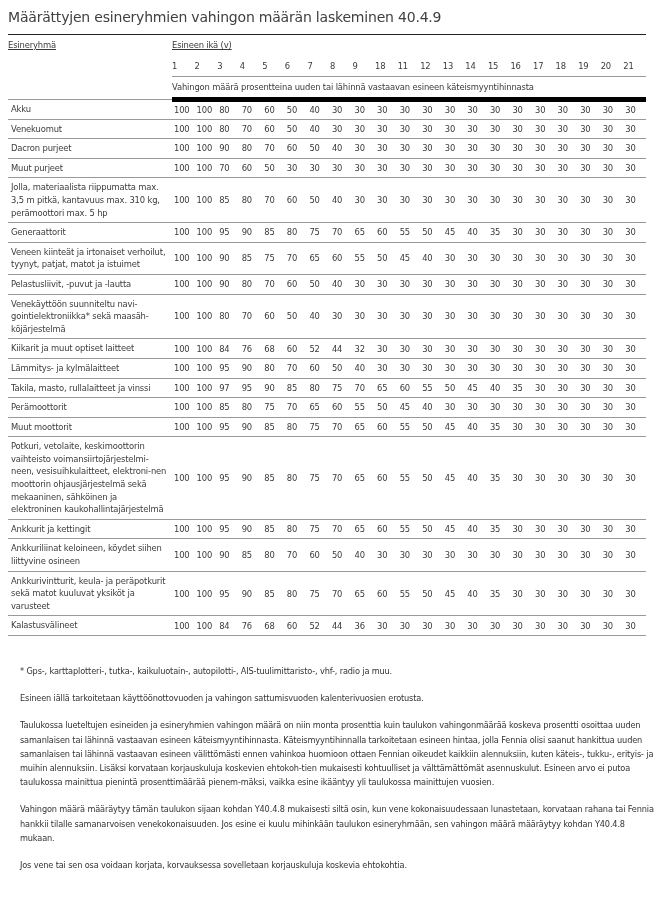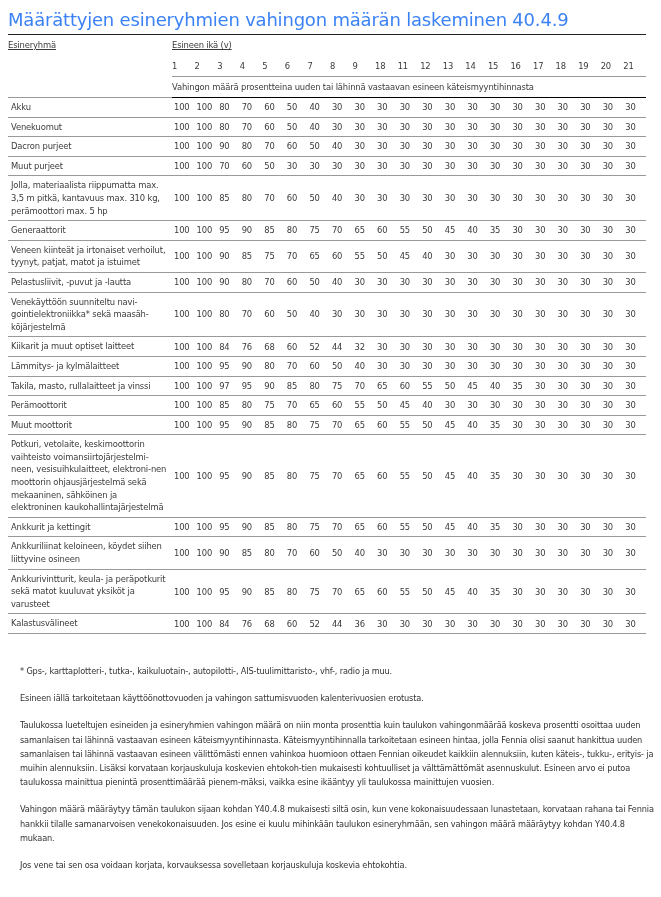--- a/index.html
+++ b/index.html
@@ -4,42 +4,42 @@
 <style>
   html, body { margin: 0; padding: 0; background: #ffffff; }
   body {
     width: 661px; height: 897px; overflow: hidden;
     font-family: "DejaVu Sans", sans-serif;
     color: #333333;
     position: relative;
   }
   .page-title {
     position: absolute; left: 8px; top: 9px;
-    font-size: 18px; color: #3b82f6; letter-spacing: -0.2px;
+    font-size: 14px; color: #404040; letter-spacing: -0.2px;
     font-weight: normal; margin: 0;
   }
   table.grid {
     position: absolute; left: 8px; top: 34px;
     width: 638px;
     border-collapse: collapse;
     table-layout: fixed;
     font-size: 8.4px;
     letter-spacing: -0.15px;
     border-top: 1.2px solid #222;
   }
   table.grid col.c-name { width: 164px; }
   table.grid col.c-age { width: 22.57px; }
   table.grid td, table.grid th {
     padding: 0; font-weight: normal; text-align: left; vertical-align: middle;
     color: #3a3a3a;
   }
   tr.h1 th { height: 20px; vertical-align: middle; text-decoration: underline; }
   tr.h2 th { height: 21px; }
   tr.h2 th.age { border-bottom: 1px solid #999; }
-  tr.h3 th { height: 20px; border-bottom: 1px solid #000000; }
+  tr.h3 th { height: 20px; border-bottom: 5px solid #000000; }
   tr.h3 th.blank { border-bottom: 1px solid #999; }
   th.name-head { padding-left: 3px; }
   th.age-head { padding-left: 2px; }
   th.age { padding-left: 2px; }
   th.subtitle { padding-left: 2px; white-space: nowrap; }
   tr.datarow td { border-bottom: 1px solid #999; }
   tr.datarow td.name {
     padding: 3px 4px 3px 3px; line-height: 12.6px;
   }
   tr.datarow td.v { padding-left: 2px; white-space: nowrap; }

